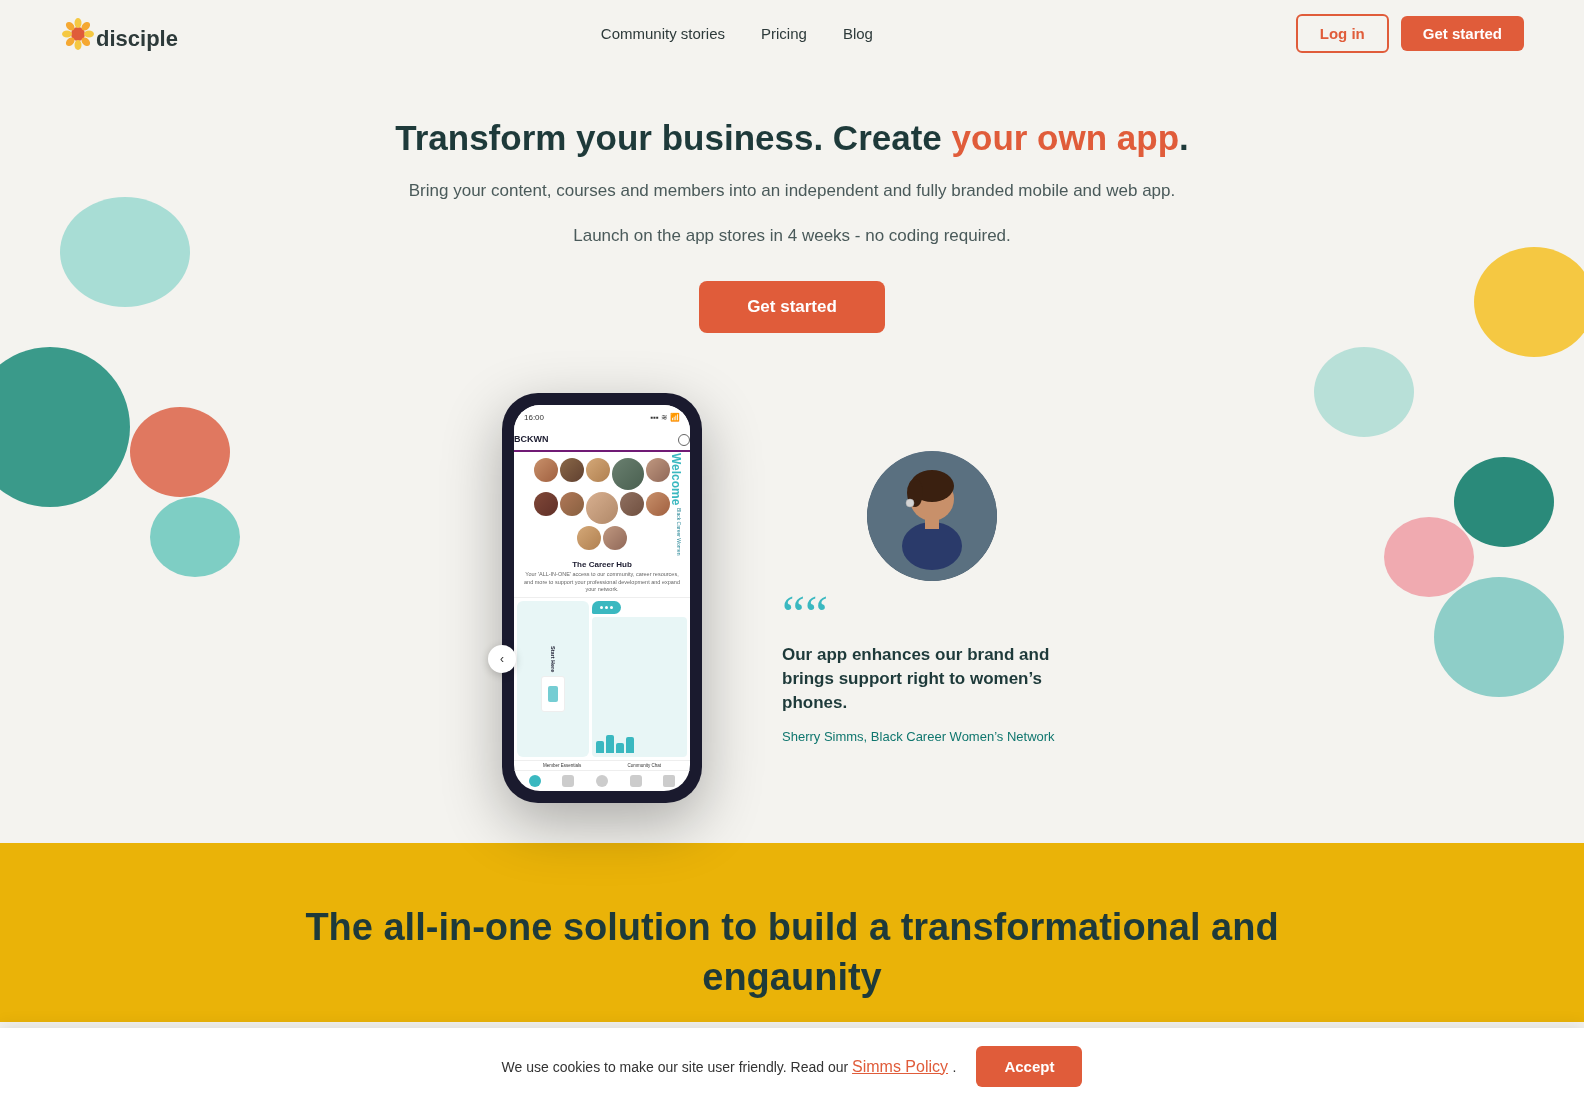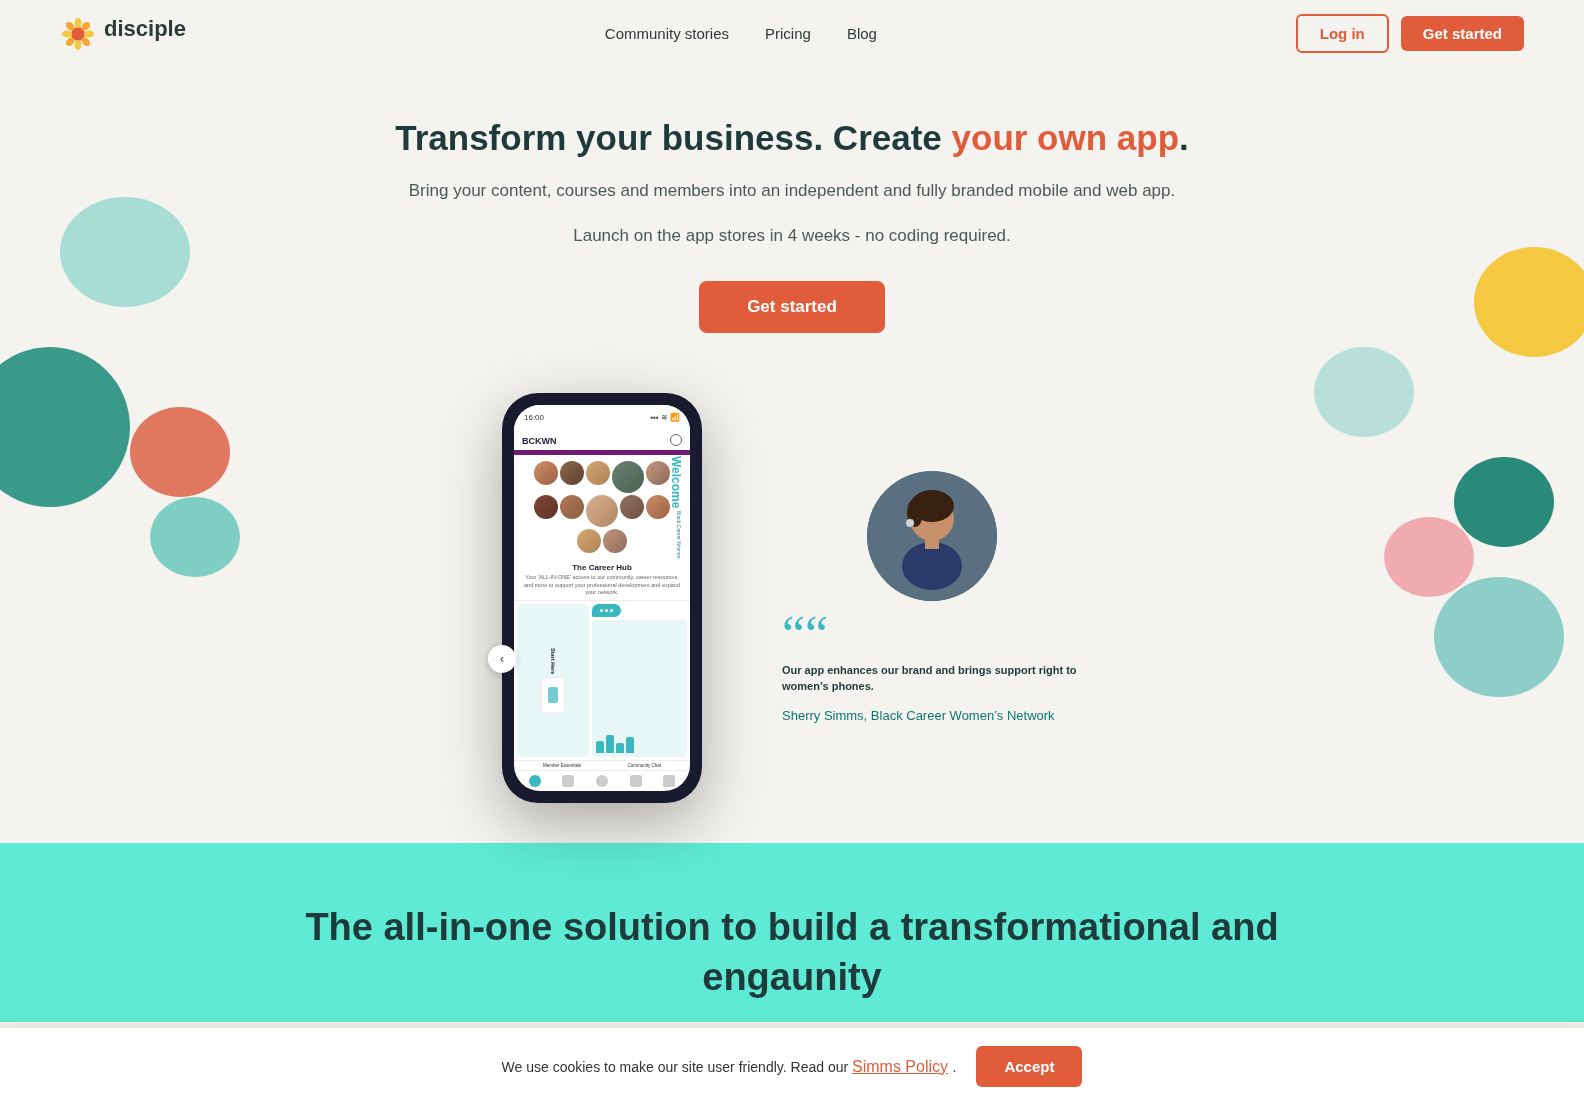--- a/index.html
+++ b/index.html
@@ -3,21 +3,21 @@
   <meta charset="utf-8">
   <style>
     * { margin: 0; padding: 0; box-sizing: border-box; }
     body { font-family: -apple-system, BlinkMacSystemFont, 'Segoe UI', sans-serif; background: #f4f3ef; overflow-x: hidden; }
 
     
     nav {
       display: flex; align-items: center; justify-content: space-between;
       padding: 14px 60px; background: #f4f3ef; position: relative; z-index: 10;
     }
-    .nav-logo { display: flex; align-items: flex-start; gap: 8px; }
+    .nav-logo { display: flex; align-items: flex-end; }
     .nav-logo-icon { width: 36px; height: 36px; }
     .nav-logo-text { font-size: 22px; font-weight: 700; color: #2d3a3a; }
     .nav-links { display: flex; align-items: center; gap: 36px; }
     .nav-link { text-decoration: none; font-size: 15px; color: #2d3a3a; font-weight: 500; }
     .nav-actions { display: flex; align-items: center; gap: 12px; }
     .btn-login {
       padding: 9px 22px; border: 2px solid #e05c3a; border-radius: 6px;
       color: #e05c3a; font-size: 15px; font-weight: 600; background: transparent; cursor: pointer;
     }
     .btn-get-started-nav {
@@ -62,22 +62,22 @@
     }
     .phone-screen {
       width: 100%; height: 100%; background: #fff; border-radius: 26px; overflow: hidden;
       display: flex; flex-direction: column;
     }
     .phone-status-bar {
       display: flex; justify-content: space-between; align-items: center;
       padding: 8px 10px; font-size: 8px; background: #fff; color: #333;
     }
     .phone-app-header {
-      background: #fff; padding: 4px 8px; border-bottom: 5px solid #701a75;
-      display: flex; justify-content: space-between; align-items: flex-end;
+      background: #fff; padding: 4px 0; border-bottom: 2px solid #701a75;
+      display: flex; justify-content: space-between; align-items: flex-start;
     }
     .phone-app-logo { font-size: 9px; font-weight: 800; color: #1a1a2e; }
     .phone-search-icon { width: 12px; height: 12px; border: 1.5px solid #666; border-radius: 50%; position: relative; }
     .avatar-grid { display: flex; flex-wrap: wrap; gap: 2px; justify-content: center; padding: 2px; }
     .avatar-circle {
       width: 24px; height: 24px; border-radius: 50%; overflow: hidden;
       background: linear-gradient(135deg, #c8a882, #a07850);
     }
     .avatar-circle.large { width: 32px; height: 32px; }
     .career-hub-section { padding: 4px 6px; border-bottom: 1px solid #eee; }
@@ -86,27 +86,27 @@
     .prev-btn {
       position: absolute; bottom: 130px; left: -14px;
       width: 28px; height: 28px; background: #fff; border-radius: 50%;
       display: flex; align-items: center; justify-content: center;
       box-shadow: 0 2px 8px rgba(0,0,0,0.2); font-size: 12px; color: #333; cursor: pointer;
     }
 
     
     .testimonial-section { max-width: 300px; }
     .quote-marks { font-size: 48px; color: #3ab8c0; line-height: 0.8; margin-bottom: 12px; font-family: Georgia, serif; }
-    .testimonial-text { font-size: 11px; font-weight: 700; color: #1e3a3a; line-height: 1.4; margin-bottom: 12px; }
+    .testimonial-text { font-size: 17px; font-weight: 700; color: #1e3a3a; line-height: 1.4; margin-bottom: 12px; }
     .testimonial-author { font-size: 13px; color: #0f766e; line-height: 1.5; }
 
     
     .bottom-section {
       text-align: center; padding: 60px 40px 20px;
-      background: #5eead4;
+      background: #eab308;
     }
     .bottom-heading { font-size: 38px; font-weight: 800; color: #1e3a3a; line-height: 1.3; }
 
     
     .cookie-banner {
       position: fixed; bottom: 0; left: 0; right: 0;
       background: #fff; padding: 18px 60px;
       display: flex; align-items: center; justify-content: center;
       gap: 20px; box-shadow: 0 -2px 16px rgba(0,0,0,0.1); z-index: 100;
     }

